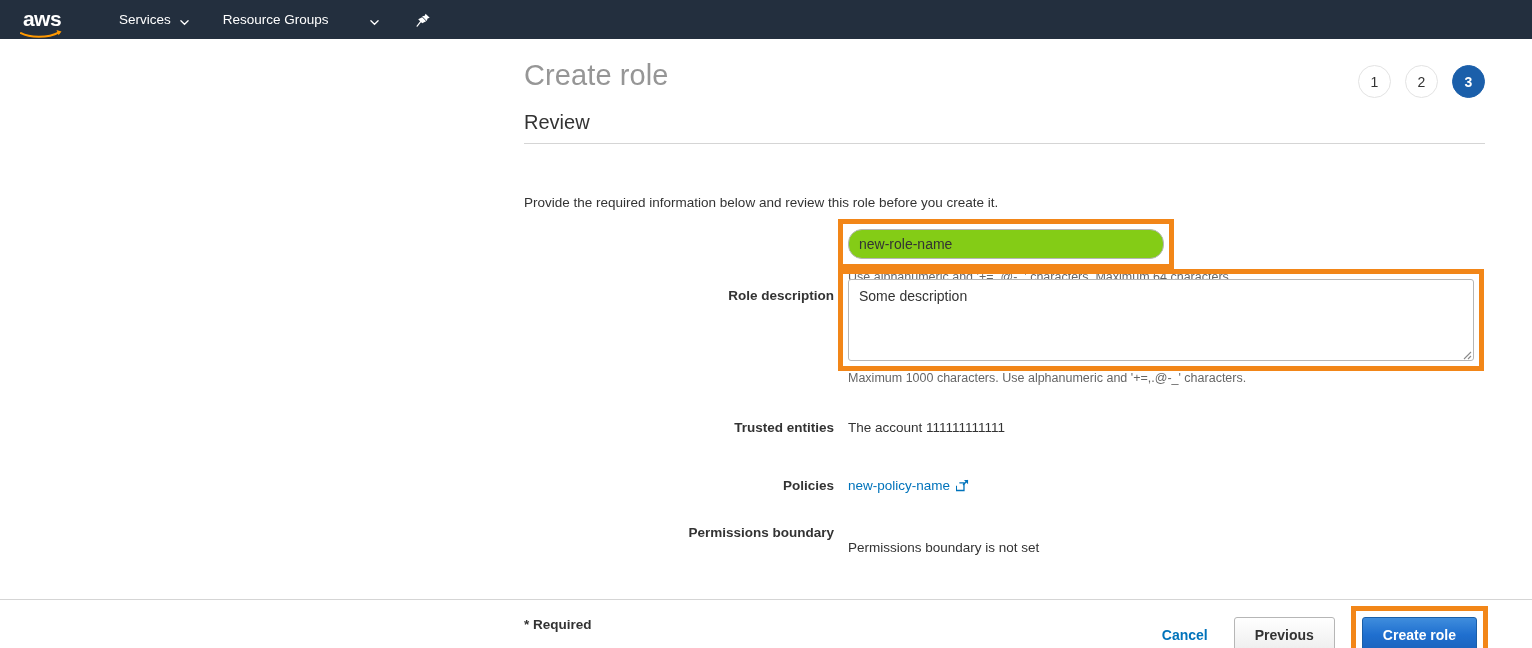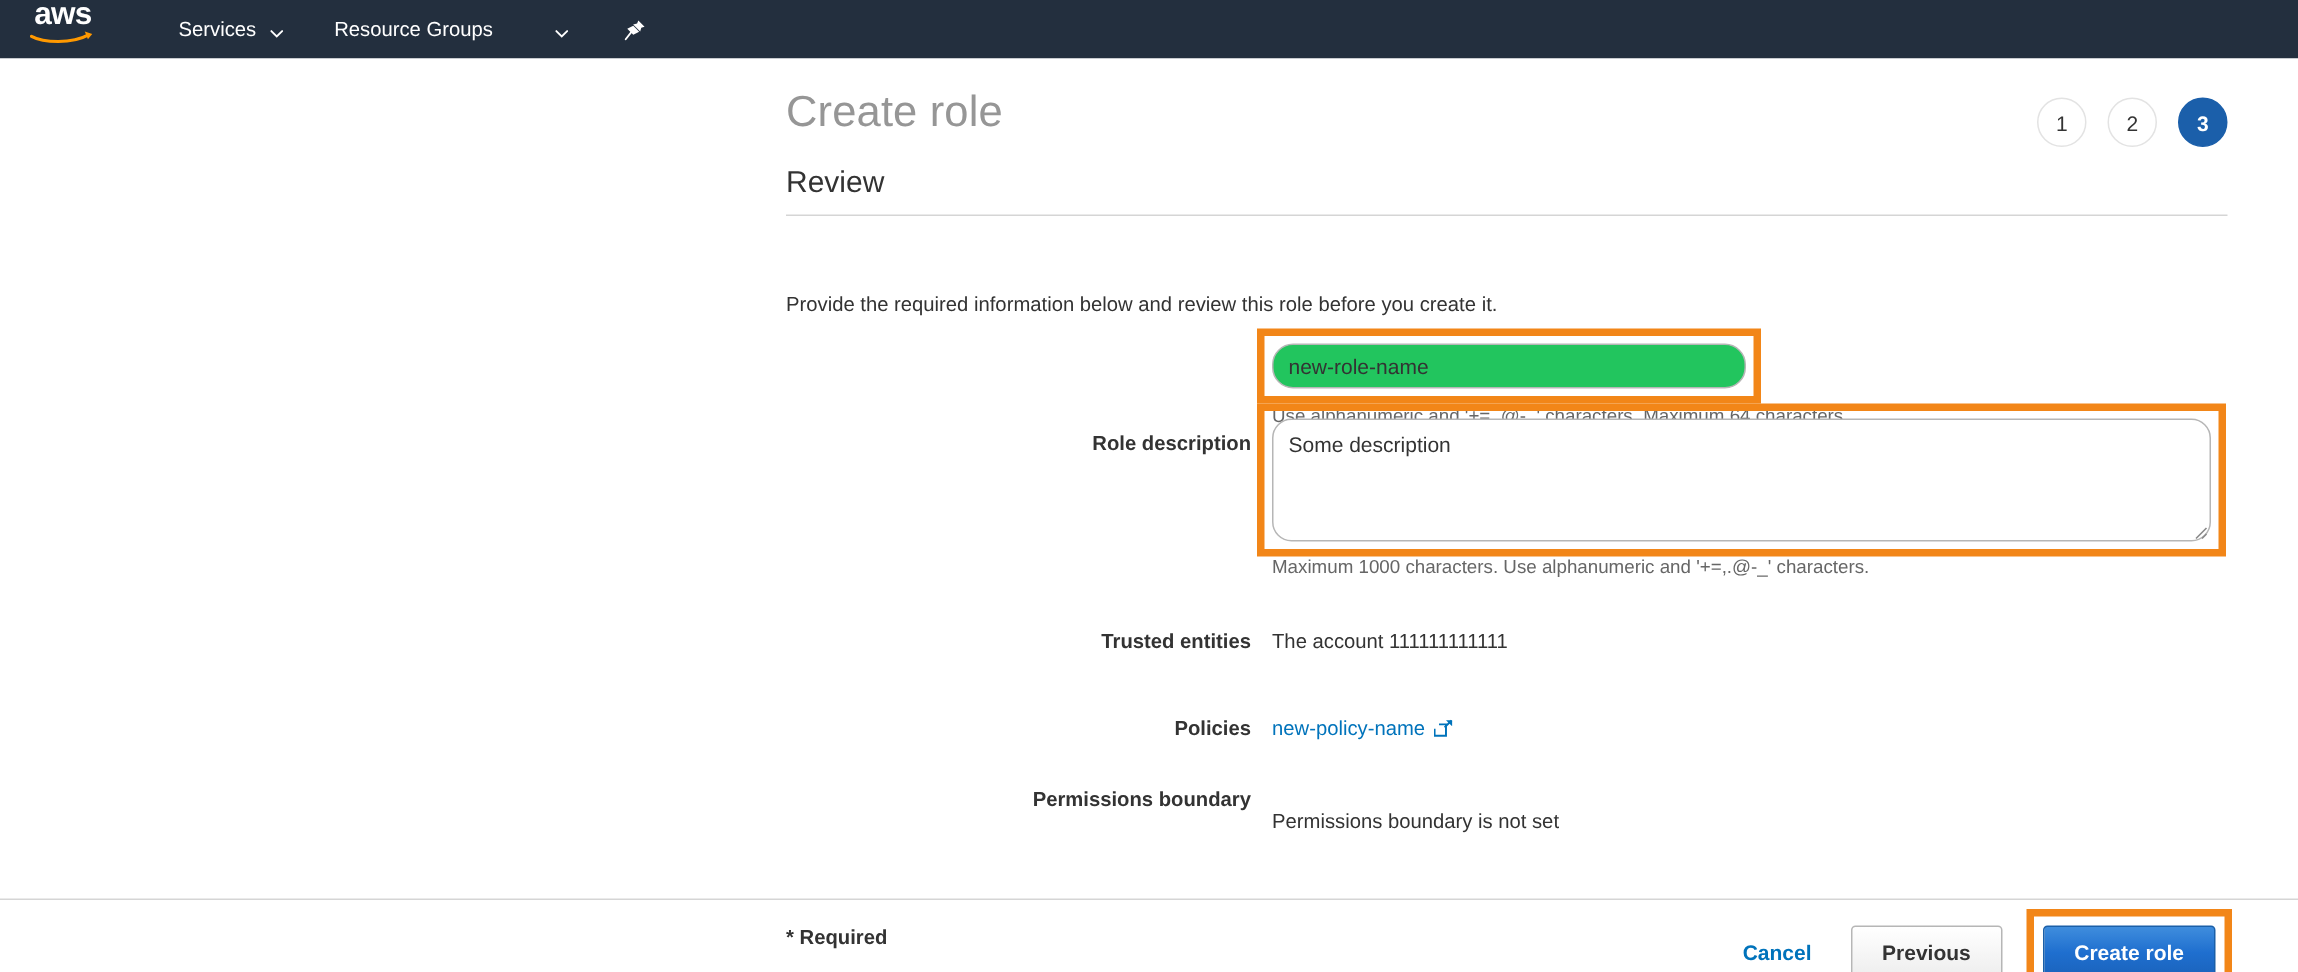--- a/index.html
+++ b/index.html
@@ -9,21 +9,21 @@
     overflow: hidden;
     background: #ffffff;
     font-family: "Liberation Sans", sans-serif;
   }
 
   
   .navbar {
     position: absolute; top: 0; left: 0;
     width: 1532px; height: 39px;
     background: #232f3e;
-    display: flex; align-items: flex-start;
+    display: flex; align-items: flex-end;
   }
   .aws-logo {
     position: relative;
     margin-left: 18px;
     width: 48px; height: 30px;
     display: flex; align-items: flex-start; justify-content: center;
   }
   .aws-logo .wordmark {
     color: #ffffff;
     font-size: 21px;
@@ -153,31 +153,31 @@
   .highlight-box {
     position: absolute;
     border: 5px solid #f28618;
     background: transparent;
   }
 
   .text-input {
     position: absolute;
     border: 1px solid #b6b6b6;
     border-radius: 14px;
-    background: #22c55e;
+    background: #84cc16;
     font-family: "Liberation Sans", sans-serif;
     font-size: 14px;
     color: #333333;
     padding: 0 10px;
     outline: none;
   }
   .text-area {
     position: absolute;
     border: 1px solid #b6b6b6;
-    border-radius: 13px;
+    border-radius: 3px;
     background: #ffffff;
     font-family: "Liberation Sans", sans-serif;
     font-size: 14px;
     color: #333333;
     padding: 8px 10px;
     outline: none;
     resize: none;
     overflow: hidden;
   }
   .resize-grip {

